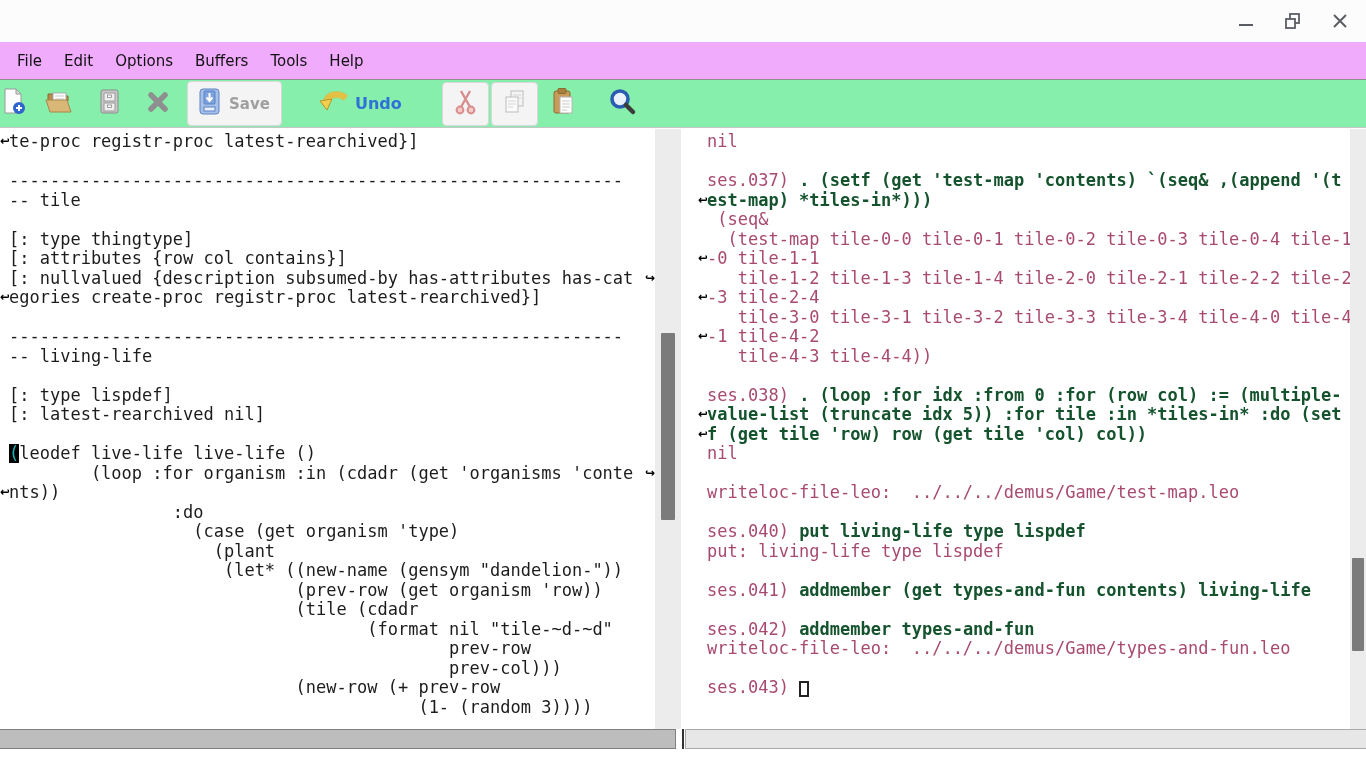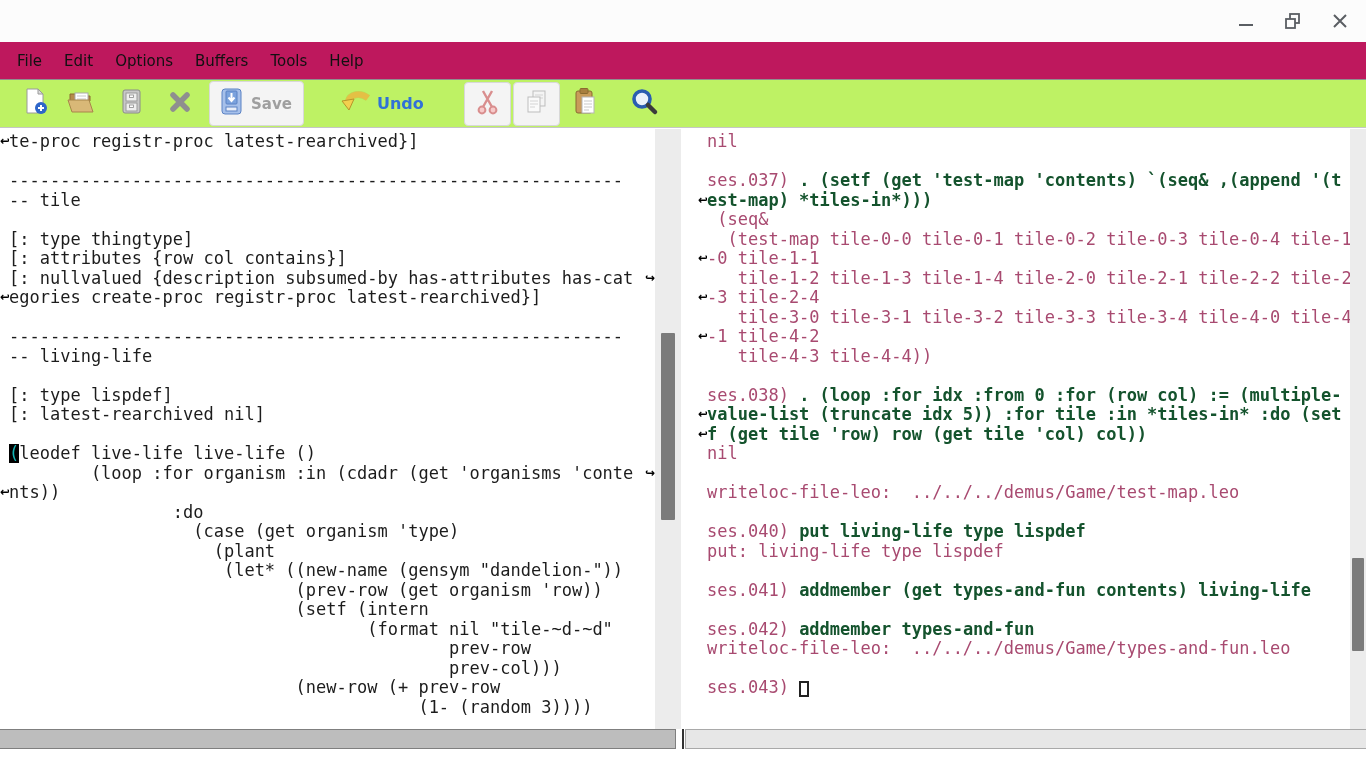--- a/index.html
+++ b/index.html
@@ -3,26 +3,26 @@
 <meta charset="utf-8">
 <style>
   html,body{margin:0;padding:0;background:#fff;}
   .app{position:relative;width:1366px;height:768px;overflow:hidden;background:#fff;
        font-family:"DejaVu Sans Mono",monospace;}
   
   .titlebar{height:42px;background:#fcfcfc;display:flex;justify-content:flex-end;
             align-items:center;gap:27px;padding-right:16px;box-sizing:border-box;}
   .wc{width:20px;height:20px;display:flex;align-items:center;justify-content:center;cursor:default;}
   
-  .menubar{height:37px;background:#be185d;border-bottom:1px solid #8f8f8f;
+  .menubar{height:37px;background:#f0abfc;border-bottom:1px solid #8f8f8f;
            display:flex;align-items:center;padding-left:6px;}
   .mitem{padding:0 11px;font:15px "DejaVu Sans","Liberation Sans",sans-serif;color:#111;}
   
-  .toolbar{height:48px;background:#bef264;border-bottom:1px solid #c6c6c6;
-           display:flex;align-items:center;padding-left:22px;box-sizing:border-box;}
+  .toolbar{height:48px;background:#86efac;border-bottom:1px solid #c6c6c6;
+           display:flex;align-items:center;box-sizing:border-box;}
   .tbtn{display:flex;align-items:center;}
   .grpbox{border:1px solid #d8d8d8;border-radius:4px;background:#f4f4f4;
           display:flex;align-items:center;gap:6px;padding:5px 11px 5px 8px;}
   .lbl-save{color:#9f9f9f;font:bold 15px "DejaVu Sans","Liberation Sans",sans-serif;}
   .lbl-undo{color:#3071d8;font:bold 16px "DejaVu Sans","Liberation Sans",sans-serif;}
   
   .main{position:absolute;top:129px;left:0;width:1366px;height:600px;background:#fff;overflow:hidden;}
   .pane{position:absolute;top:0;bottom:0;background:#fff;overflow:hidden;padding-top:3px;}
   .pane-left{left:0;width:655px;}
   .pane-right{left:653px;width:723px;margin-left:45px;}
@@ -304,21 +304,21 @@
             <span class="tx"><span class="s-p">                     (let* ((new-name (gensym "dandelion-"))</span></span>
             <span class="fg fgr"></span>
           </div>
           <div class="cl">
             <span class="fg"></span>
             <span class="tx"><span class="s-p">                            (prev-row (get organism 'row))</span></span>
             <span class="fg fgr"></span>
           </div>
           <div class="cl">
             <span class="fg"></span>
-            <span class="tx"><span class="s-p">                            (setf (intern</span></span>
+            <span class="tx"><span class="s-p">                            (tile (cdadr</span></span>
             <span class="fg fgr"></span>
           </div>
           <div class="cl">
             <span class="fg"></span>
             <span class="tx"><span class="s-p">                                   (format nil "tile-~d-~d"</span></span>
             <span class="fg fgr"></span>
           </div>
           <div class="cl">
             <span class="fg"></span>
             <span class="tx"><span class="s-p">                                           prev-row</span></span>

